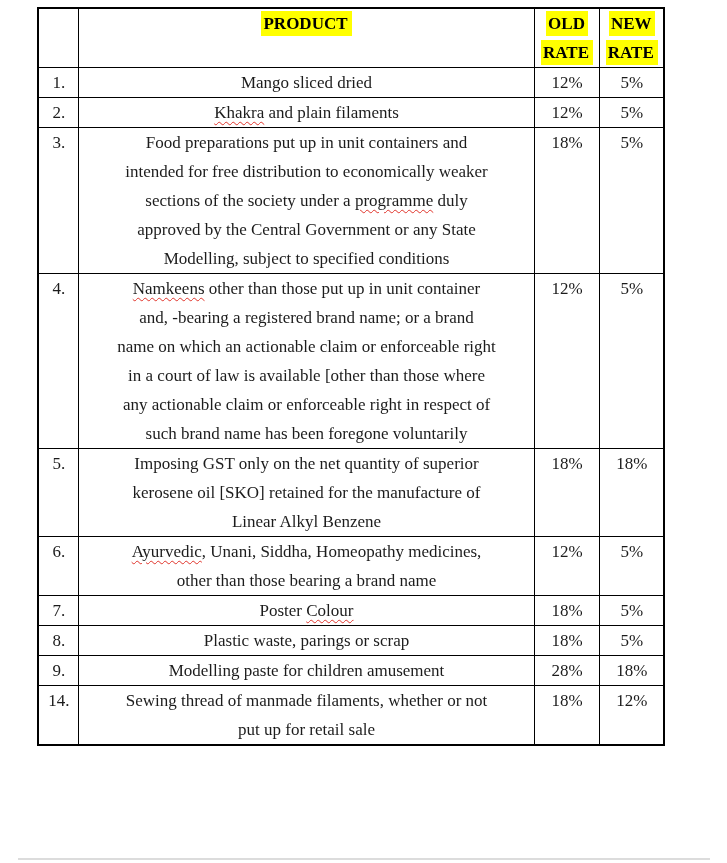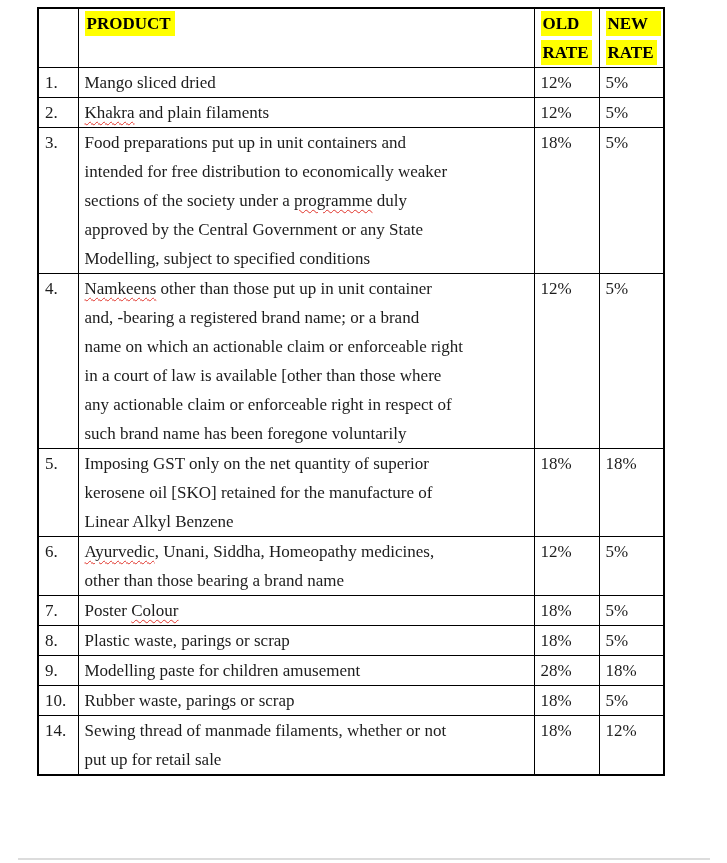--- a/index.html
+++ b/index.html
@@ -20,35 +20,35 @@
     position: absolute;
     left: 37px; top: 7px;
     width: 626px;
     border-collapse: collapse;
     table-layout: fixed;
     border: 2px solid #000;
   }
   table.gst th, table.gst td {
     border: 1.5px solid #000;
     vertical-align: top;
-    text-align: left;
+    text-align: center;
     font-size: 17px;
     line-height: 29px;
     padding: 0 5px 0 6px;
     font-weight: normal;
     overflow: hidden;
   }
   table.gst th { font-weight: bold; color: #000; }
   .line { height: 29px; white-space: nowrap; }
   th .line { height: 29px; }
   .hl {
     background: #ffff00;
     padding: 3px 4px 3px 2px;
   }
-  .hl-wide { padding-right: 13px; }
+  .hl-wide { padding-right: 3px; }
   .sq {
     text-decoration-line: underline;
     text-decoration-style: wavy;
     text-decoration-color: #e0342b;
     text-decoration-thickness: 1px;
     text-underline-offset: 3px;
     margin-top: 20px;
   }
   .page-edge {
     position: absolute;
@@ -169,28 +169,20 @@
         </tr>
         <tr>
           <td>9.</td>
           <td>
             <div class="line"><span>Modelling paste for children amusement</span></div>
           </td>
           <td>28%</td>
           <td>18%</td>
         </tr>
         <tr>
-          <td>10.</td>
-          <td>
-            <div class="line"><span>Rubber waste, parings or scrap</span></div>
-          </td>
-          <td>18%</td>
-          <td>5%</td>
-        </tr>
-        <tr>
           <td>14.</td>
           <td>
             <div class="line"><span>Sewing thread of manmade filaments, whether or not</span></div>
             <div class="line"><span>put up for retail sale</span></div>
           </td>
           <td>18%</td>
           <td>12%</td>
         </tr>
       </tbody>
   </table>

